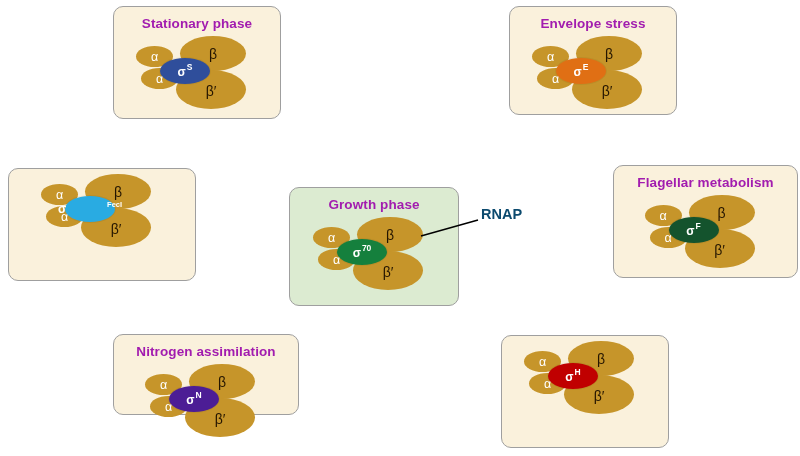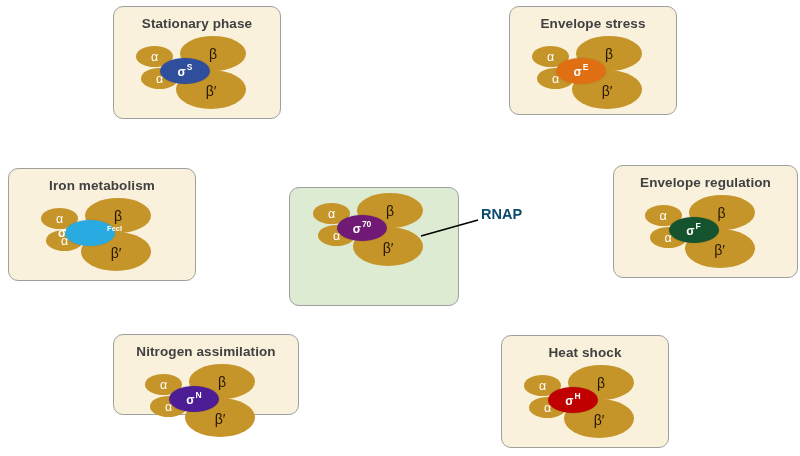--- a/index.html
+++ b/index.html
@@ -7,21 +7,21 @@
     position:relative; width:800px; height:456px; background:#ffffff;
     font-family:"Liberation Sans", sans-serif; overflow:hidden;
   }
   .box {
     position:absolute; box-sizing:border-box;
     border:1px solid #9f9f9f; border-radius:10px;
     background:var(--box_bg);
   }
   .box-title {
     text-align:center; font-weight:bold; font-size:13.5px;
-    color:#404040; margin-top:9px; letter-spacing:.1px;
+    color:#a21caf; margin-top:9px; letter-spacing:.1px;
   }
   .complex { position:relative; width:126px; height:74px; margin:5px auto 0 auto; }
   .sub {
     position:absolute; border-radius:50%;
     display:flex; align-items:center; justify-content:center;
   }
   .gold { background:var(--rnap); }
   .alpha { width:37px; height:21px; color:#ffffff; font-size:12.5px; }
   .alpha1 { left:2px; top:10px; }
   .alpha2 { left:7px; top:32px; }
@@ -93,62 +93,62 @@
       <div class="sub gold big betap">
           <span>β′</span>
         </div>
       <div class="sub sigma" style="background-color: rgb(224, 111, 20);">
         <span><span>σ</span><sup>E</sup></span>
       </div>
     </div>
   </div>
 
   <div class="box box-iron">
-    <div class="box-title">Iron metabolism</div>
     <div class="complex">
       <div class="sub gold alpha alpha1">
           <span>α</span>
         </div>
       <div class="sub gold alpha alpha2">
           <span>α</span>
         </div>
       <div class="sub gold big beta">
           <span>β</span>
         </div>
       <div class="sub gold big betap">
           <span>β′</span>
         </div>
       <div class="sub sigma" style="background-color: rgb(41, 171, 226);">
         <span class="fecl"><span>σ</span><sup>FecI</sup></span>
       </div>
     </div>
   </div>
 
   <div class="box box-growth">
-    <div class="complex">
-      <div class="sub gold alpha alpha1">
-          <span>α</span>
-        </div>
-      <div class="sub gold alpha alpha2">
-          <span>α</span>
-        </div>
-      <div class="sub gold big beta">
-          <span>β</span>
-        </div>
-      <div class="sub gold big betap">
-          <span>β′</span>
-        </div>
-      <div class="sub sigma" style="background-color: #701a75;">
+    <div class="box-title">Growth phase</div>
+    <div class="complex">
+      <div class="sub gold alpha alpha1">
+          <span>α</span>
+        </div>
+      <div class="sub gold alpha alpha2">
+          <span>α</span>
+        </div>
+      <div class="sub gold big beta">
+          <span>β</span>
+        </div>
+      <div class="sub gold big betap">
+          <span>β′</span>
+        </div>
+      <div class="sub sigma" style="background-color: #15803d;">
         <span><span>σ</span><sup>70</sup></span>
       </div>
     </div>
   </div>
 
   <div class="box box-flagellar">
-    <div class="box-title">Envelope regulation</div>
+    <div class="box-title">Flagellar metabolism</div>
     <div class="complex">
       <div class="sub gold alpha alpha1">
           <span>α</span>
         </div>
       <div class="sub gold alpha alpha2">
           <span>α</span>
         </div>
       <div class="sub gold big beta">
           <span>β</span>
         </div>
@@ -176,21 +176,20 @@
       <div class="sub gold big betap">
           <span>β′</span>
         </div>
       <div class="sub sigma" style="background-color: #4c1d95;">
         <span><span>σ</span><sup>N</sup></span>
       </div>
     </div>
   </div>
 
   <div class="box box-heat">
-    <div class="box-title">Heat shock</div>
     <div class="complex">
       <div class="sub gold alpha alpha1">
           <span>α</span>
         </div>
       <div class="sub gold alpha alpha2">
           <span>α</span>
         </div>
       <div class="sub gold big beta">
           <span>β</span>
         </div>

